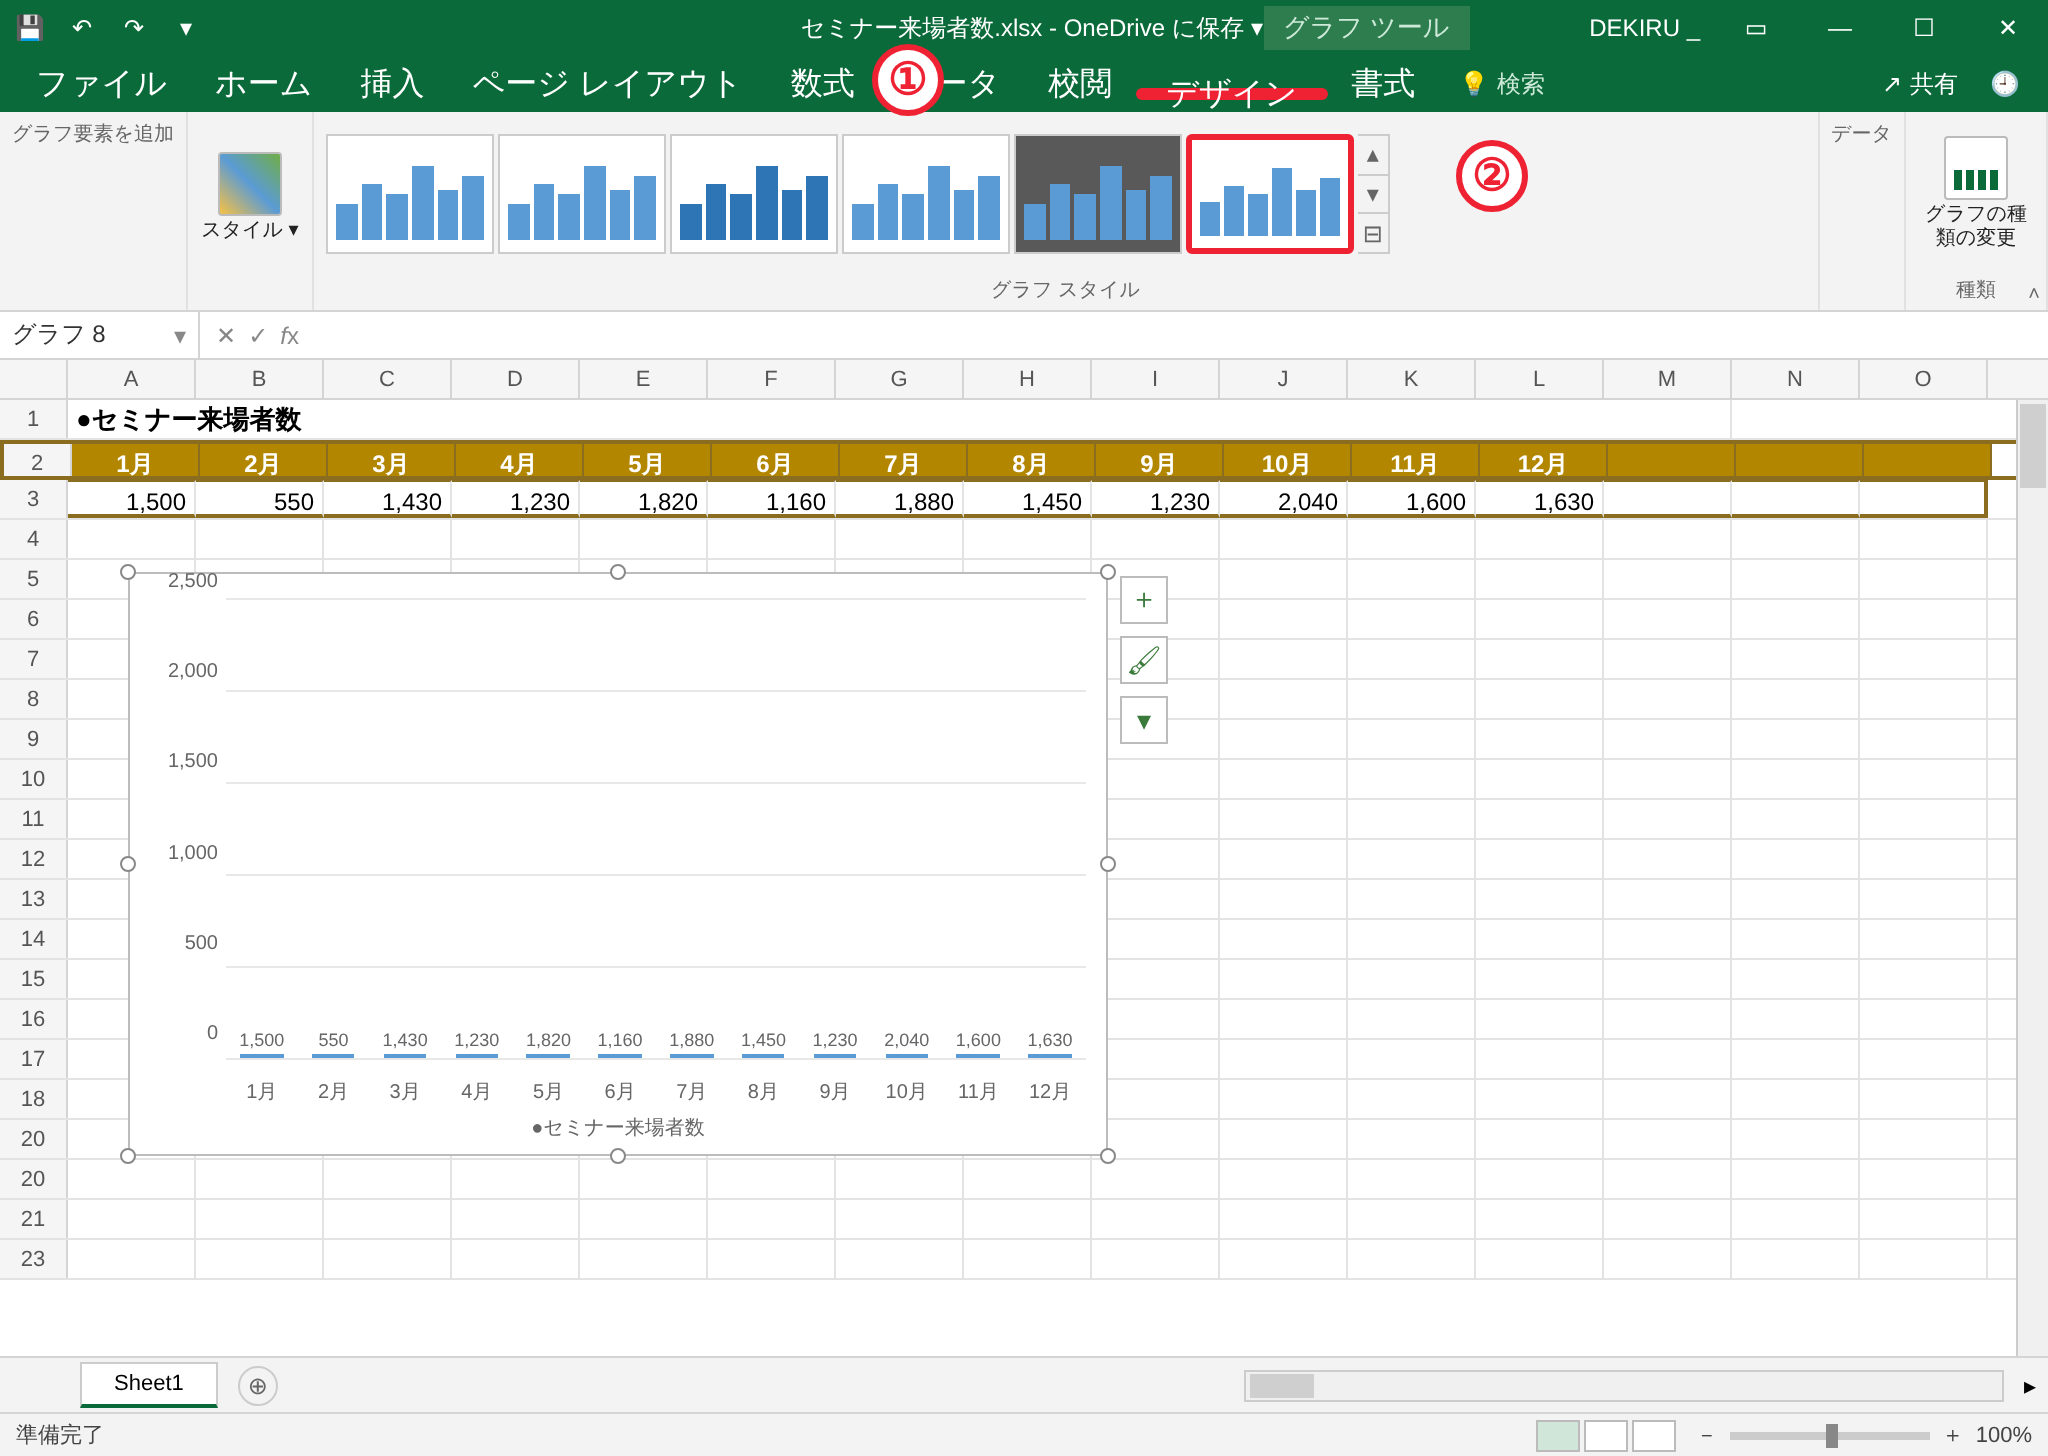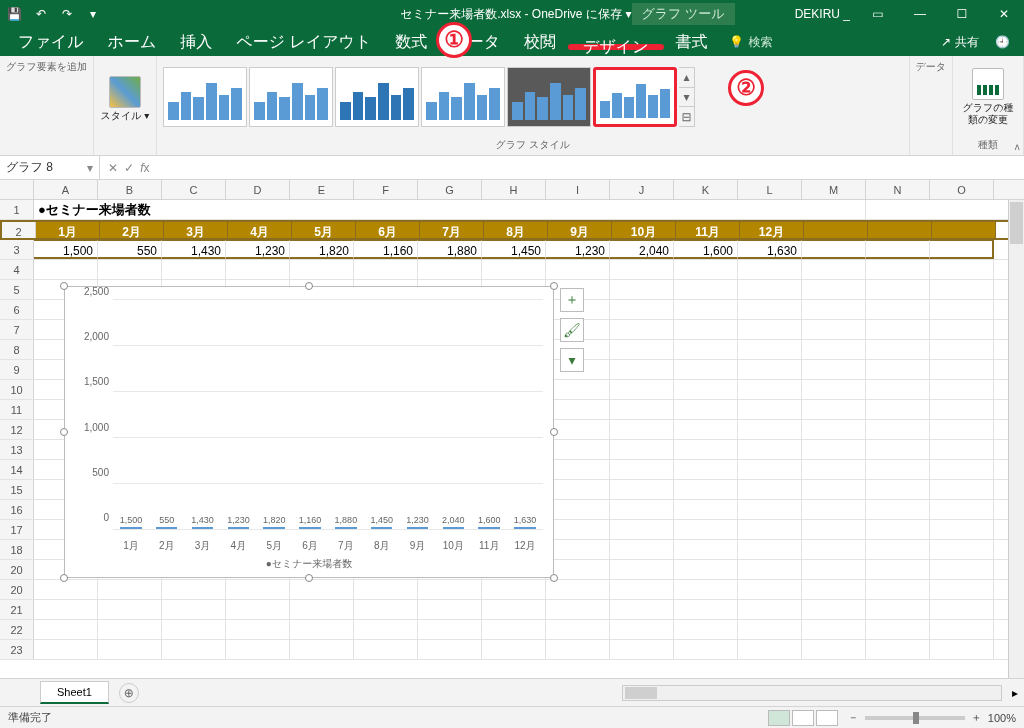--- a/index.html
+++ b/index.html
@@ -623,38 +623,20 @@
         <div class="cell"></div>
         <div class="cell"></div>
         <div class="cell"></div>
         <div class="cell"></div>
         <div class="cell"></div>
         <div class="cell"></div>
         <div class="cell"></div>
       </div>
       <div class="row">
         <div class="rh">21</div>
-        <div class="cell"></div>
-        <div class="cell"></div>
-        <div class="cell"></div>
-        <div class="cell"></div>
-        <div class="cell"></div>
-        <div class="cell"></div>
-        <div class="cell"></div>
-        <div class="cell"></div>
-        <div class="cell"></div>
-        <div class="cell"></div>
-        <div class="cell"></div>
-        <div class="cell"></div>
-        <div class="cell"></div>
-        <div class="cell"></div>
-        <div class="cell"></div>
-      </div>
-      <div class="row">
-        <div class="rh">22</div>
         <div class="cell"></div>
         <div class="cell"></div>
         <div class="cell"></div>
         <div class="cell"></div>
         <div class="cell"></div>
         <div class="cell"></div>
         <div class="cell"></div>
         <div class="cell"></div>
         <div class="cell"></div>
         <div class="cell"></div>

